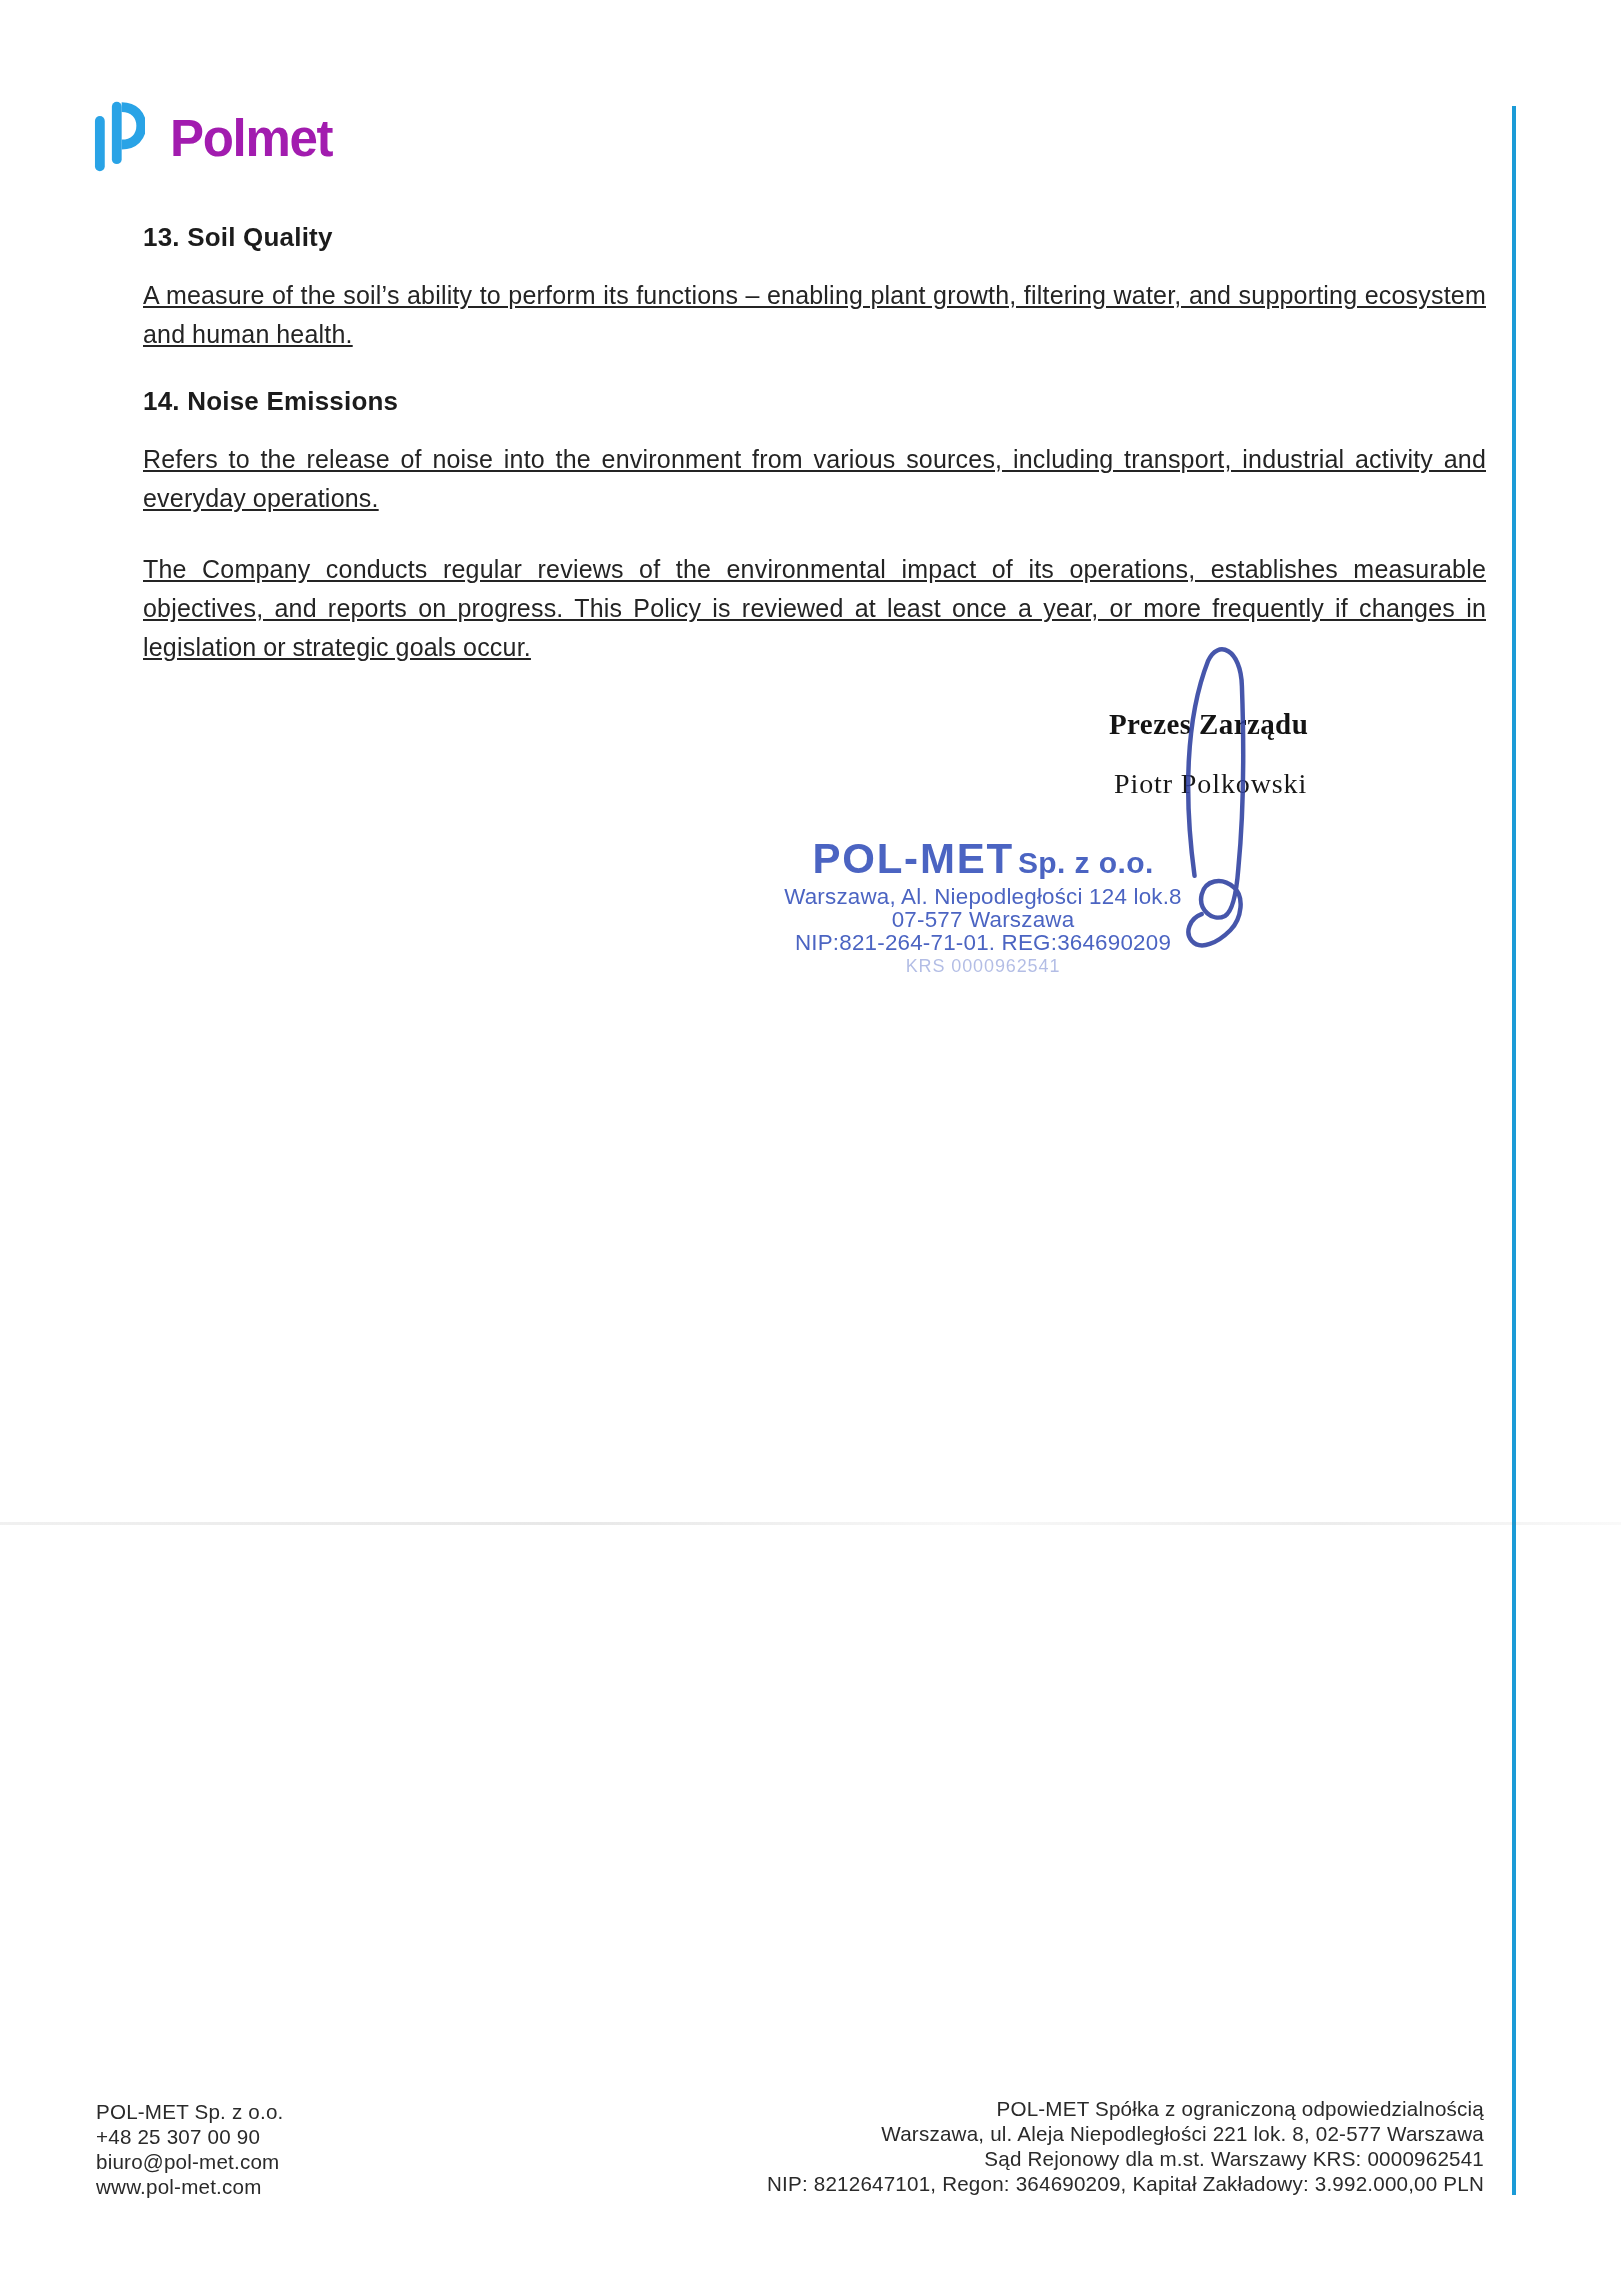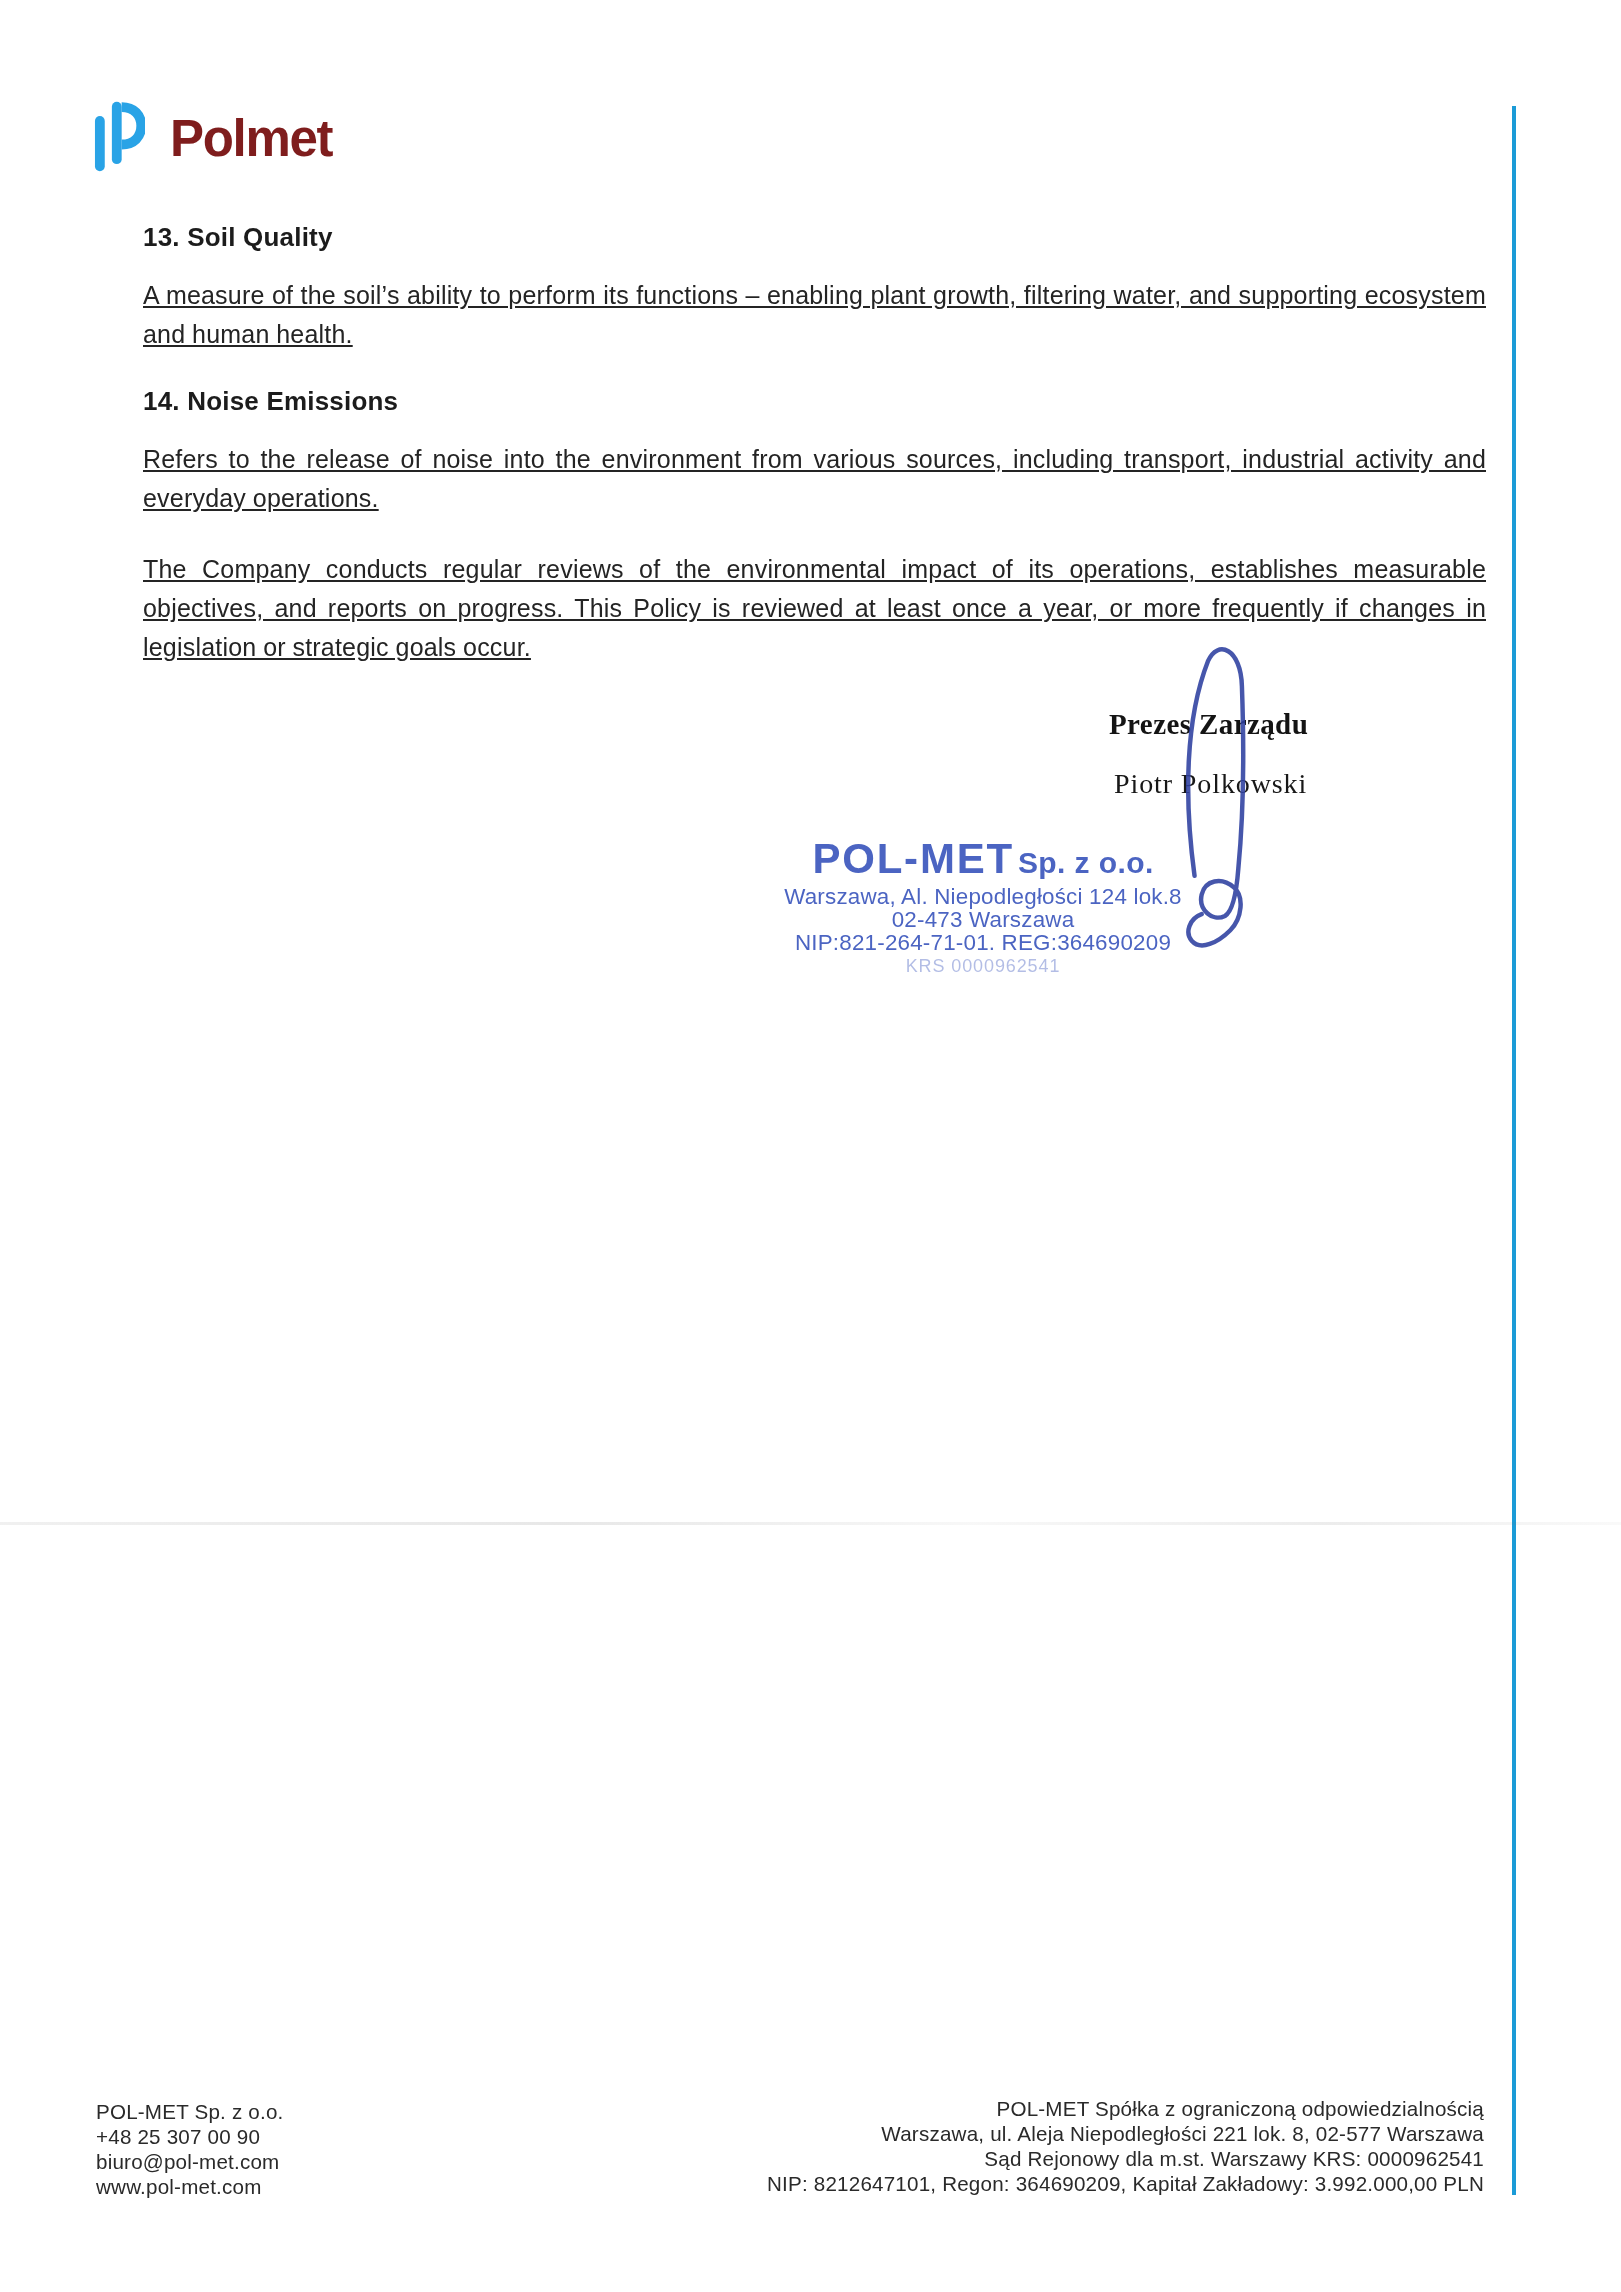--- a/index.html
+++ b/index.html
@@ -10,21 +10,21 @@
     background:#ffffff;
     overflow:hidden;
     font-family:"Liberation Sans", sans-serif;
     color:#222;
   }
 
   
   .logo{position:absolute;left:93px;top:100px;display:flex;align-items:center;gap:25px;}
   .logo-mark{display:block;}
   .logo-word{
-    font-size:51px;font-weight:700;color:#7f1d1d;
+    font-size:51px;font-weight:700;color:#a21caf;
     letter-spacing:-1.3px;line-height:1;padding-top:3.6px;
   }
 
   
   .accent-vline{position:absolute;left:1512px;top:106px;width:3.6px;height:2089px;background:#1b9bd7;}
   .fold-line{
     position:absolute;left:0;top:1522px;width:1622px;height:2.7px;
     background:linear-gradient(90deg,
       rgba(110,110,110,.10) 0%,
       rgba(110,110,110,.16) 35%,
@@ -110,21 +110,21 @@
 
   <div class="sig-role">Prezes Zarządu</div>
   <div class="sig-name">Piotr Polkowski</div>
 
   <div class="stamp">
     <div class="stamp-line1">
       <span class="stamp-company">POL-MET</span>
       <span class="stamp-suffix">Sp. z o.o.</span>
     </div>
     <div class="stamp-addr">Warszawa, Al. Niepodległości 124 lok.8</div>
-    <div class="stamp-addr2">02-473 Warszawa</div>
+    <div class="stamp-addr2">07-577 Warszawa</div>
     <div class="stamp-ids">NIP:821-264-71-01. REG:364690209</div>
     <div class="stamp-krs">KRS 0000962541</div>
   </div>
 
   <svg class="sig-scribble" width="143" height="322" viewBox="0 0 160 360" aria-hidden="true">
     <path d="M42,258
              C30,170 32,82 57,18
              C68,-7 94,4 95,46
              C98,128 96,198 91,250
              C89,276 85,298 76,303

